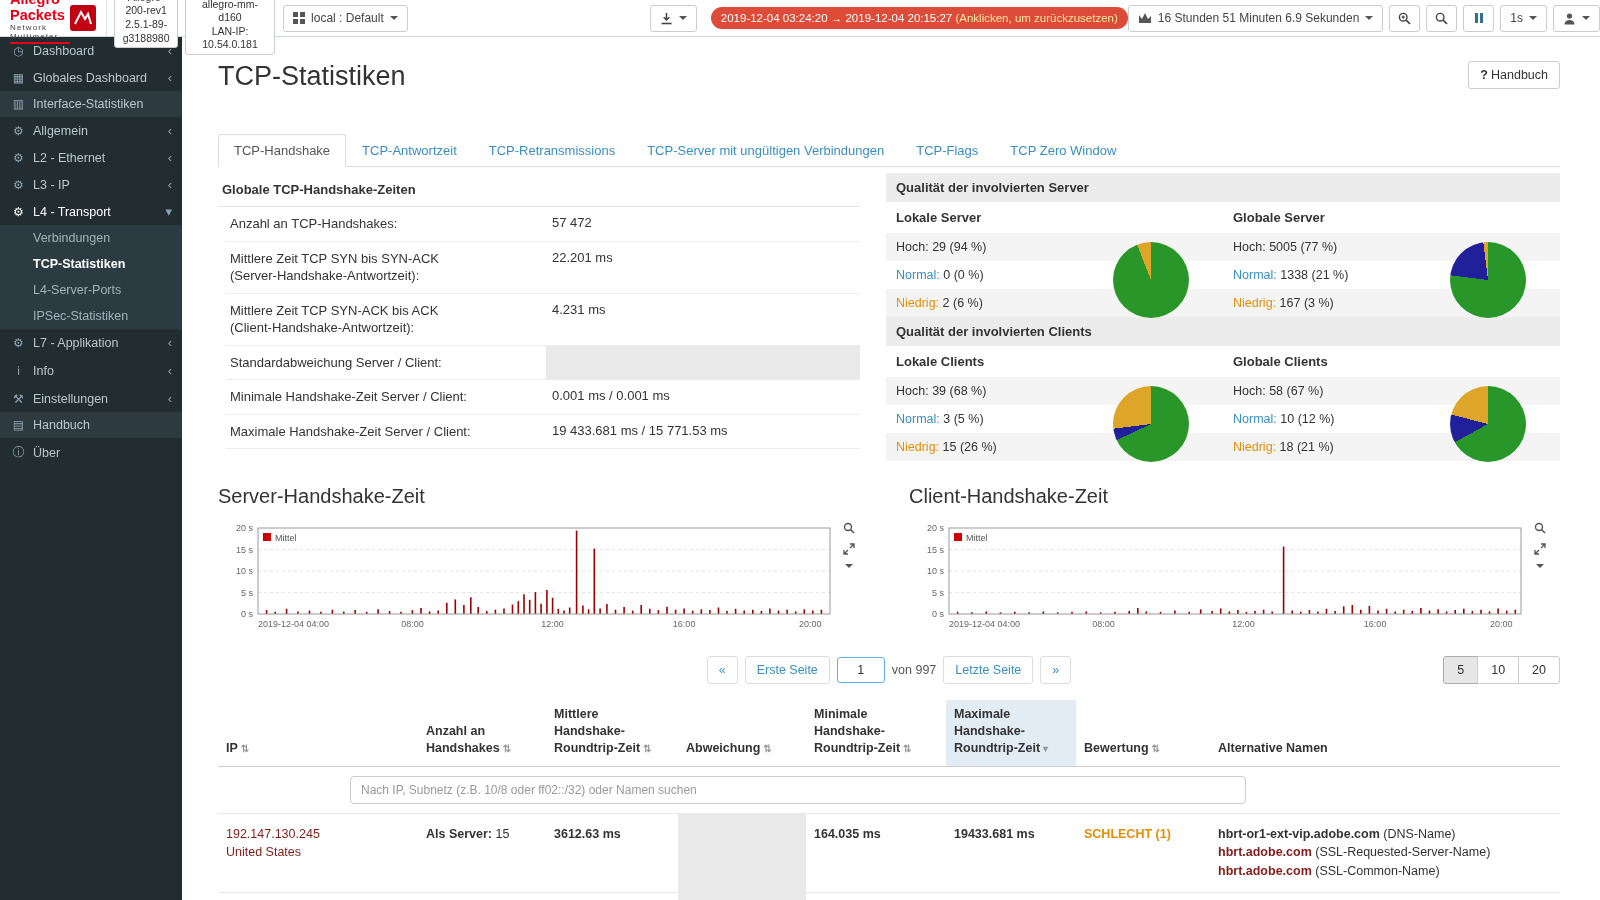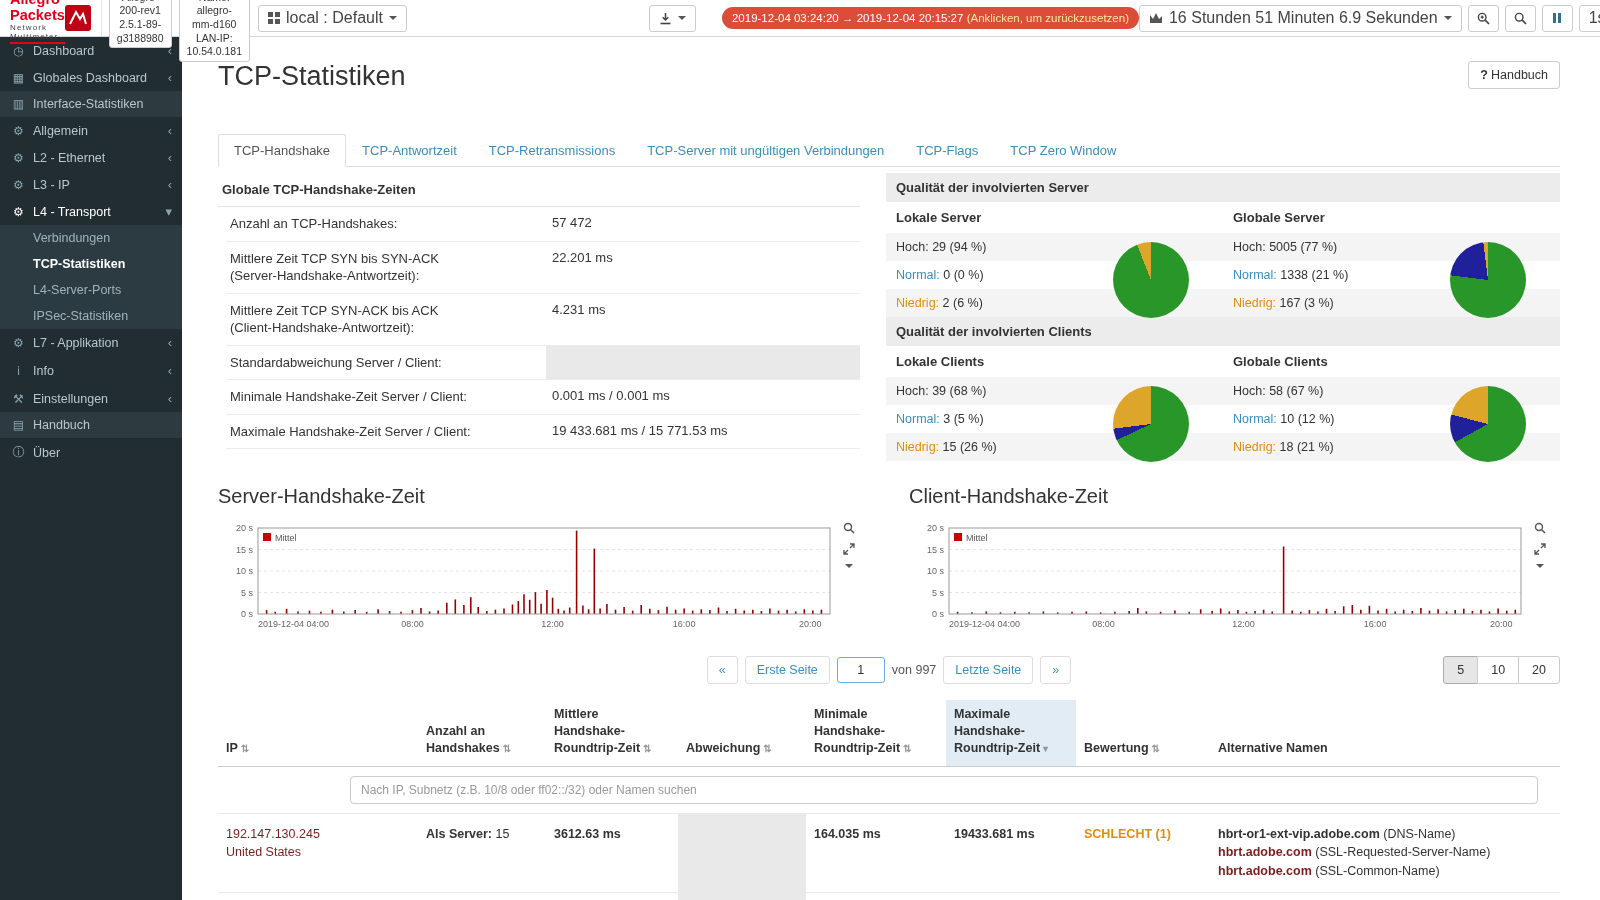--- a/index.html
+++ b/index.html
@@ -16,25 +16,25 @@
     display:flex; align-items:center; z-index:50;
   }
   .brand { width:182px; height:100%; display:flex; align-items:center; justify-content:space-between;
            padding:0 10px 0 10px; border-right:1px solid #e5e5e5; }
   .brand-title { color:#e2001a; font-weight:bold; font-size:14.5px; line-height:1.05; }
   .brand-sub { color:#444; font-size:8px; letter-spacing:1.1px; border-bottom:2px solid #e2001a; padding-bottom:1px; }
   .info-box { border:1px solid #ccc; border-radius:3px; margin-left:7px; padding:2px 7px;
               font-size:10.5px; line-height:1.3; text-align:center; color:#333; background:#fff; }
   .btn { height:27px; border:1px solid #ccc; border-radius:3px; background:#fff;
          display:inline-flex; align-items:center; gap:6px; padding:0 9px;
-         font-size:16px; color:#444; cursor:pointer; white-space:nowrap; }
+         font-size:12px; color:#444; cursor:pointer; white-space:nowrap; }
   .btn.sq { width:31px; justify-content:center; padding:0; }
   .caret { width:0; height:0; border-left:4px solid transparent; border-right:4px solid transparent;
            border-top:4px solid #555; display:inline-block; }
-  .time-badge { margin-left:26px; background:#dd4b39; color:#fff; border-radius:11px;
+  .time-badge { margin-left:14px; background:#dd4b39; color:#fff; border-radius:11px;
                 padding:5px 10px; font-size:11.5px; cursor:pointer; white-space:nowrap; }
   .time-badge .hint { color:#ffe9a0; }
   .right-controls { margin-left:auto; display:flex; align-items:center; gap:6px; }
   
   .sidebar { position:fixed; top:37px; left:0; bottom:0; width:182px; background:#222d32; z-index:40; }
   .sb-item { display:flex; align-items:center; padding:6px 10px; color:#b8c7ce;
              font-size:12.5px; cursor:pointer; }
   .sb-item .ic { width:17px; margin-right:6px; color:#8aa4af; font-size:12px; text-align:center; }
   .sb-item .chev { margin-left:auto; color:#8aa4af; font-size:13px; }
   .sb-item.shade { background:#2d3a40; }
@@ -98,21 +98,21 @@
   .pg-sizes button.active { background:#e6e6e6; border-color:#adadad; }
   
   .data-table { border-collapse:collapse; margin:16px 40px 0 36px; width:1342px;
                 font-size:12.5px; table-layout:fixed; }
   .data-table th { vertical-align:bottom; text-align:left; padding:6px 8px 9px 8px;
                    border-bottom:1px solid #ccc; font-size:12.5px; line-height:1.35; cursor:pointer; }
   .data-table th.sorted { background:#e2ecf5; }
   .sort { color:#999; font-size:10px; margin-left:3px; }
   .data-table td { padding:11px 8px; vertical-align:top; border-bottom:1px solid #e9e9e9; line-height:1.5; }
   .search-row td { padding:9px 8px; }
-  .search-input { width:1188px; margin-left:124px; border:1px solid #ccc; border-radius:4px;
+  .search-input { width:896px; margin-left:124px; border:1px solid #ccc; border-radius:4px;
                   padding:6px 10px; font-size:12px; color:#555; }
   .search-input::placeholder { color:#999; }
   .dev-cell { background:#e9e9e9; }
   .link { color:#7f1d1d; cursor:pointer; }
   .bold { font-weight:700; }
   .rating-bad { color:#e08e0b; font-weight:700; }
   .num { font-weight:700; }
 </style>
 </head>
 <body>

